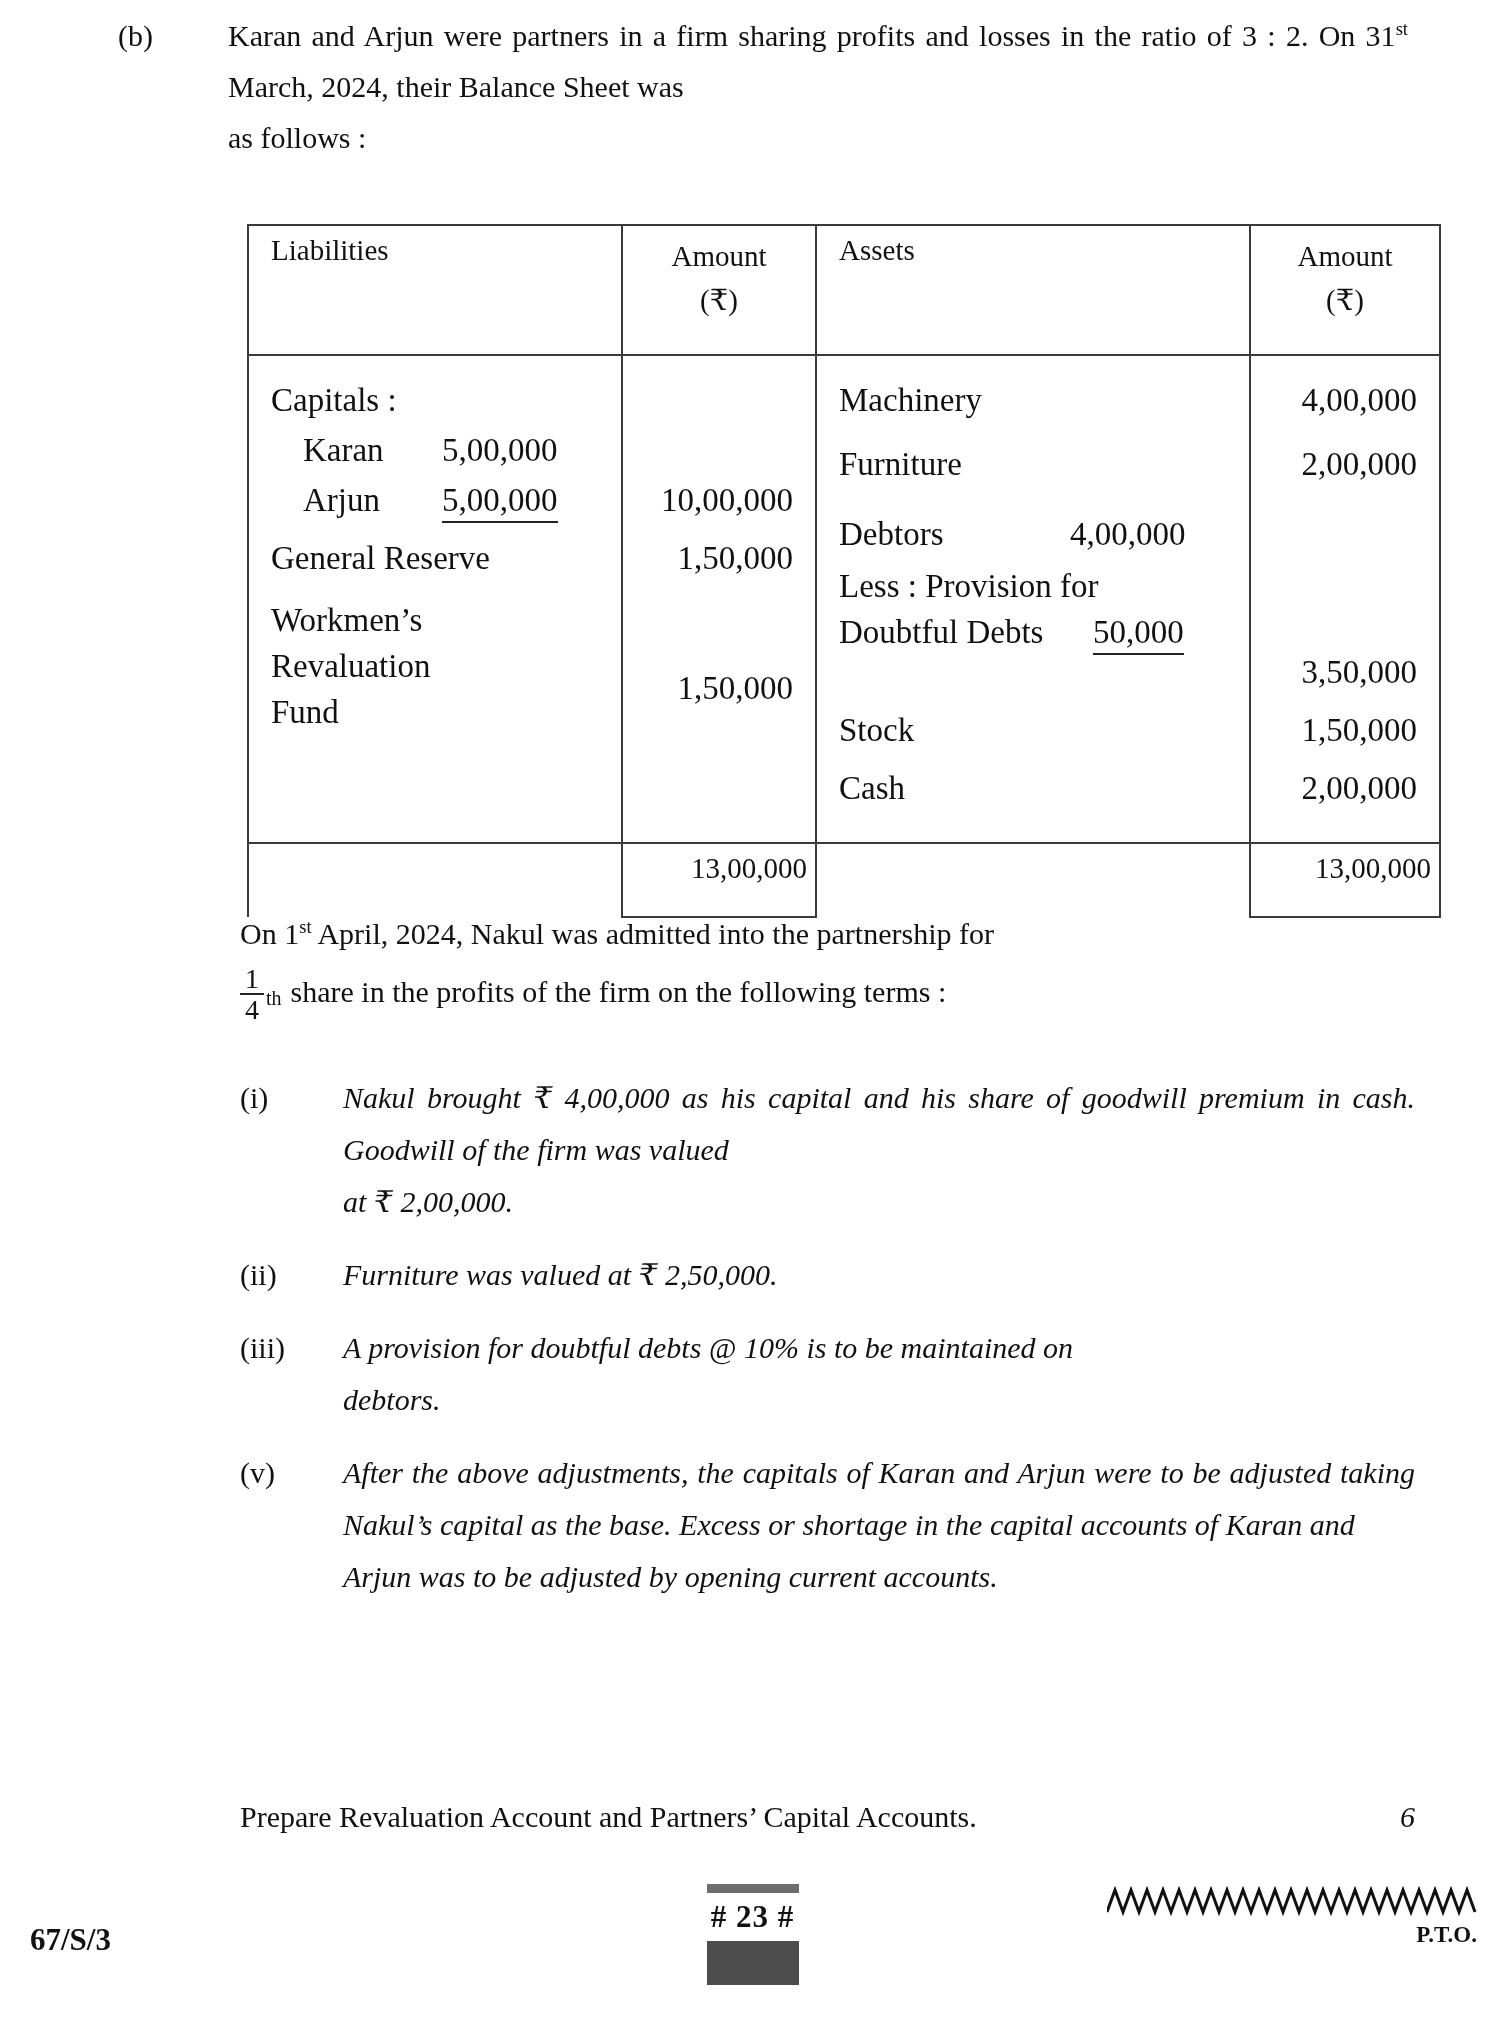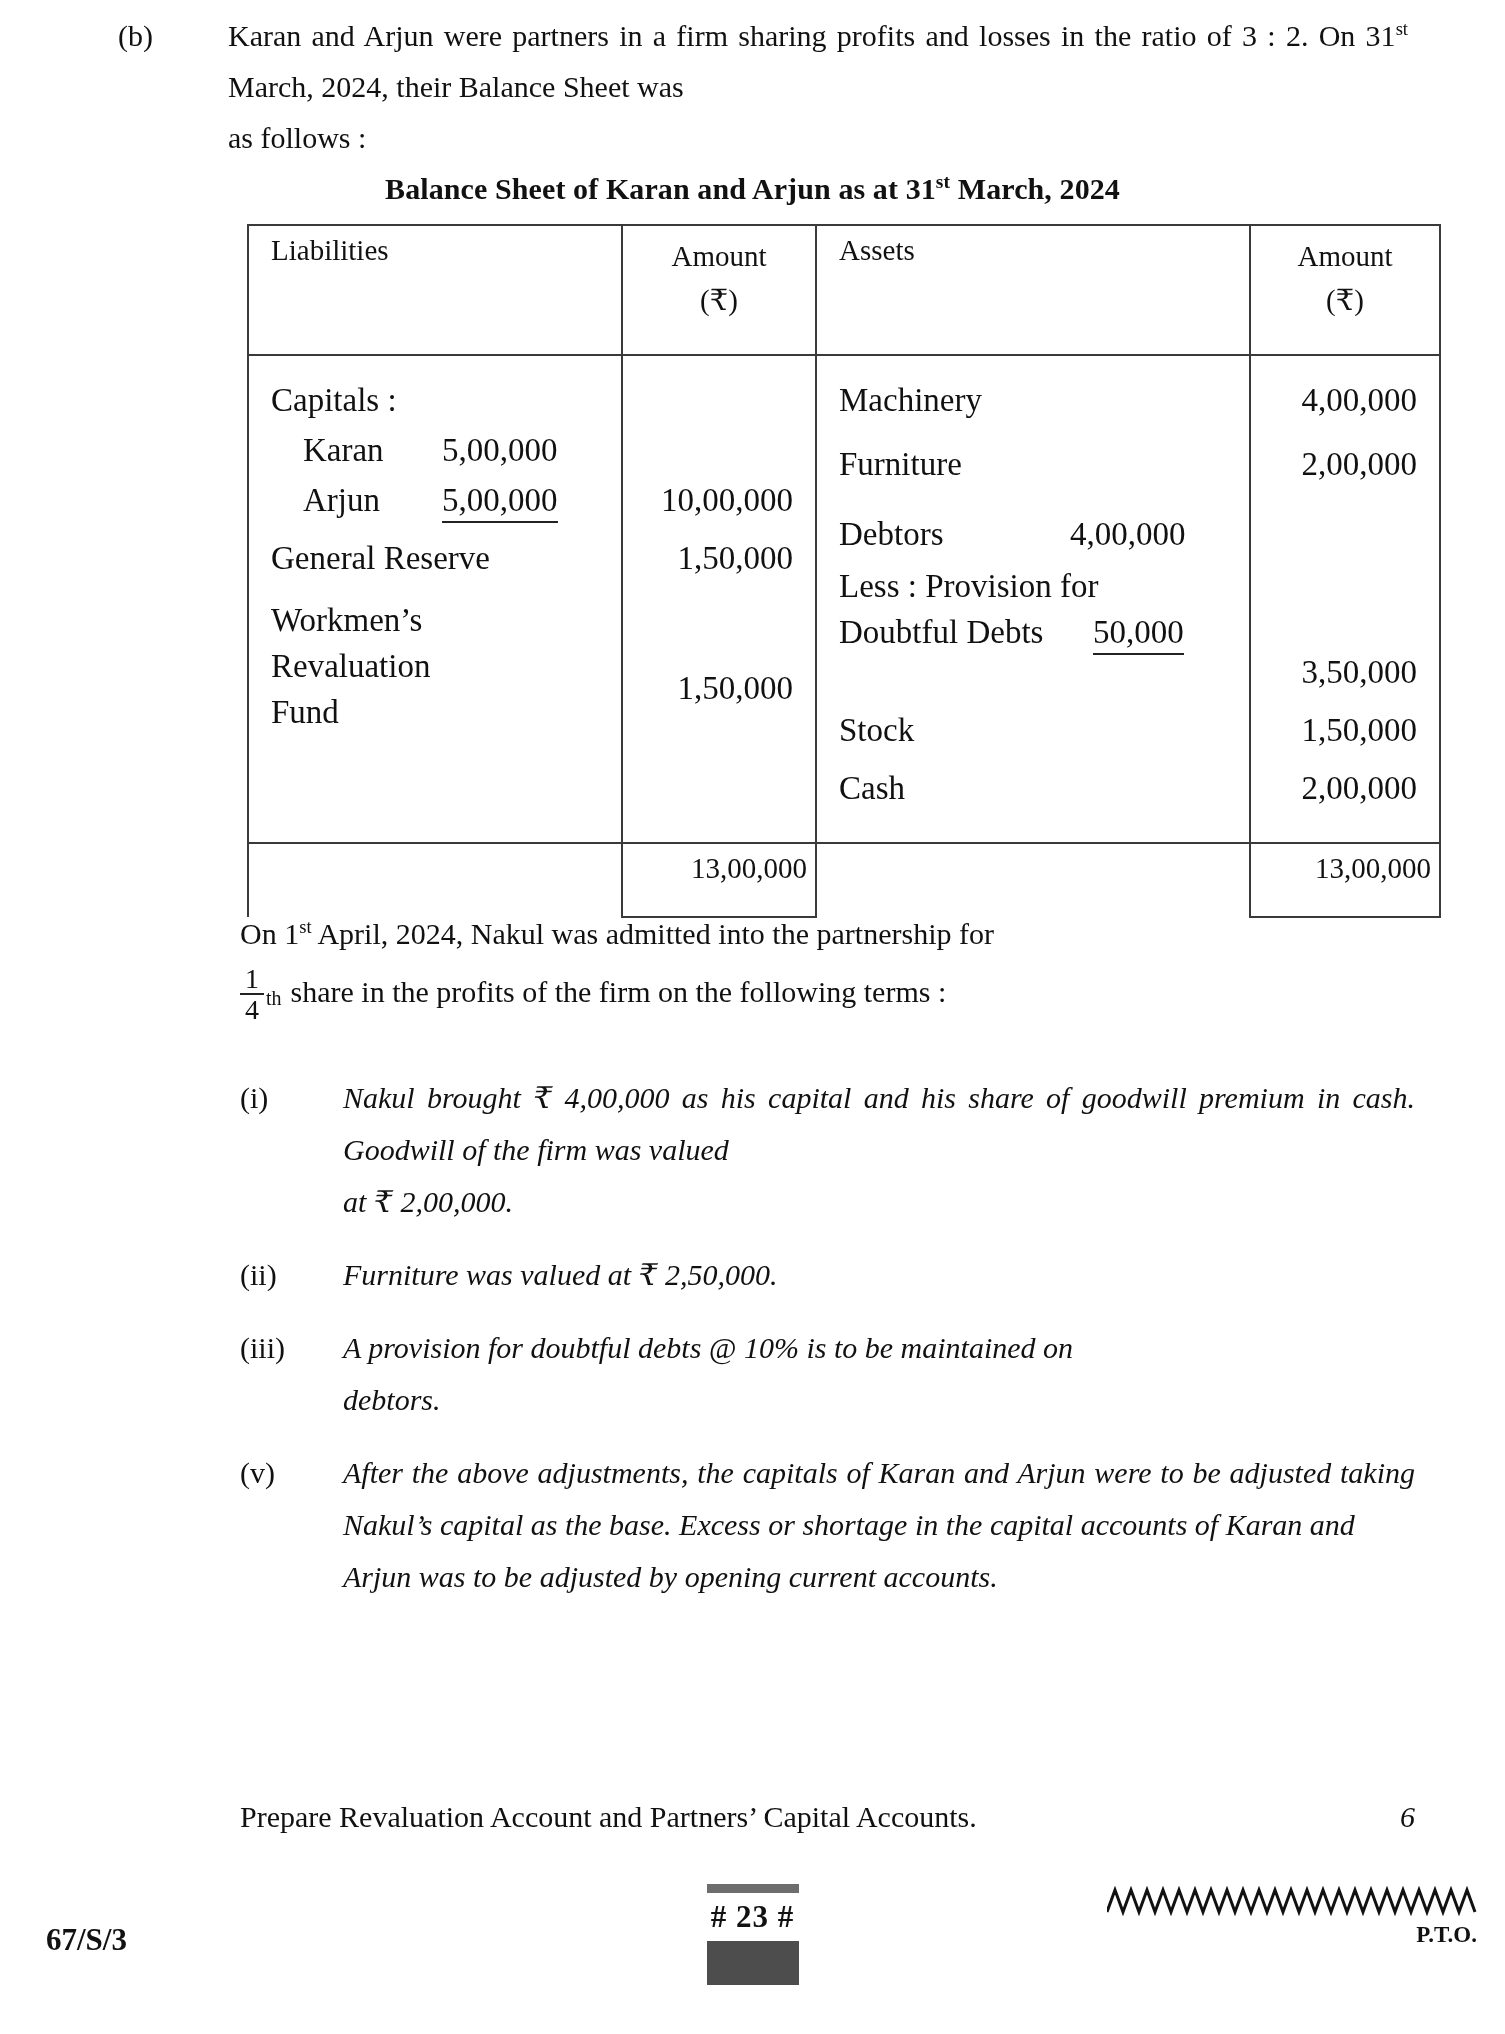--- a/index.html
+++ b/index.html
@@ -203,21 +203,20 @@
     bottom: 40px;
     width: 1505px;
     height: 110px;
   }
   .foot-code {
     position: absolute;
     left: 30px;
     top: 38px;
     font-size: 31px;
     font-weight: bold;
-    margin-left: 16px;
   }
   .foot-center {
     position: absolute;
     left: 0;
     top: 0;
     width: 1505px;
     text-align: center;
   }
   .foot-bar-top {
     width: 92px;
@@ -258,23 +257,20 @@
 
   <div class="intro">
     <div class="q-label">(b)</div>
     <div class="q-body">
       <span>Karan and Arjun were partners in a firm sharing profits and losses</span>
       <span>in the ratio of 3 : 2. On 31</span><sup class="ord">st</sup><span> March, 2024, their Balance Sheet was</span>
       <span class="lastline">as follows :</span>
     </div>
   </div>
 
-  <div class="table-caption">
-    <span>Balance Sheet of Karan and Arjun as at 31</span><sup class="ord">st</sup><span> March, 2024</span>
-  </div>
 
   <div class="bs-wrap">
     <table class="bs">
       <colgroup>
         <col class="col-liab">
           <col class="col-amt1">
           <col class="col-asset">
           <col class="col-amt2">
       </colgroup>
       <thead>

